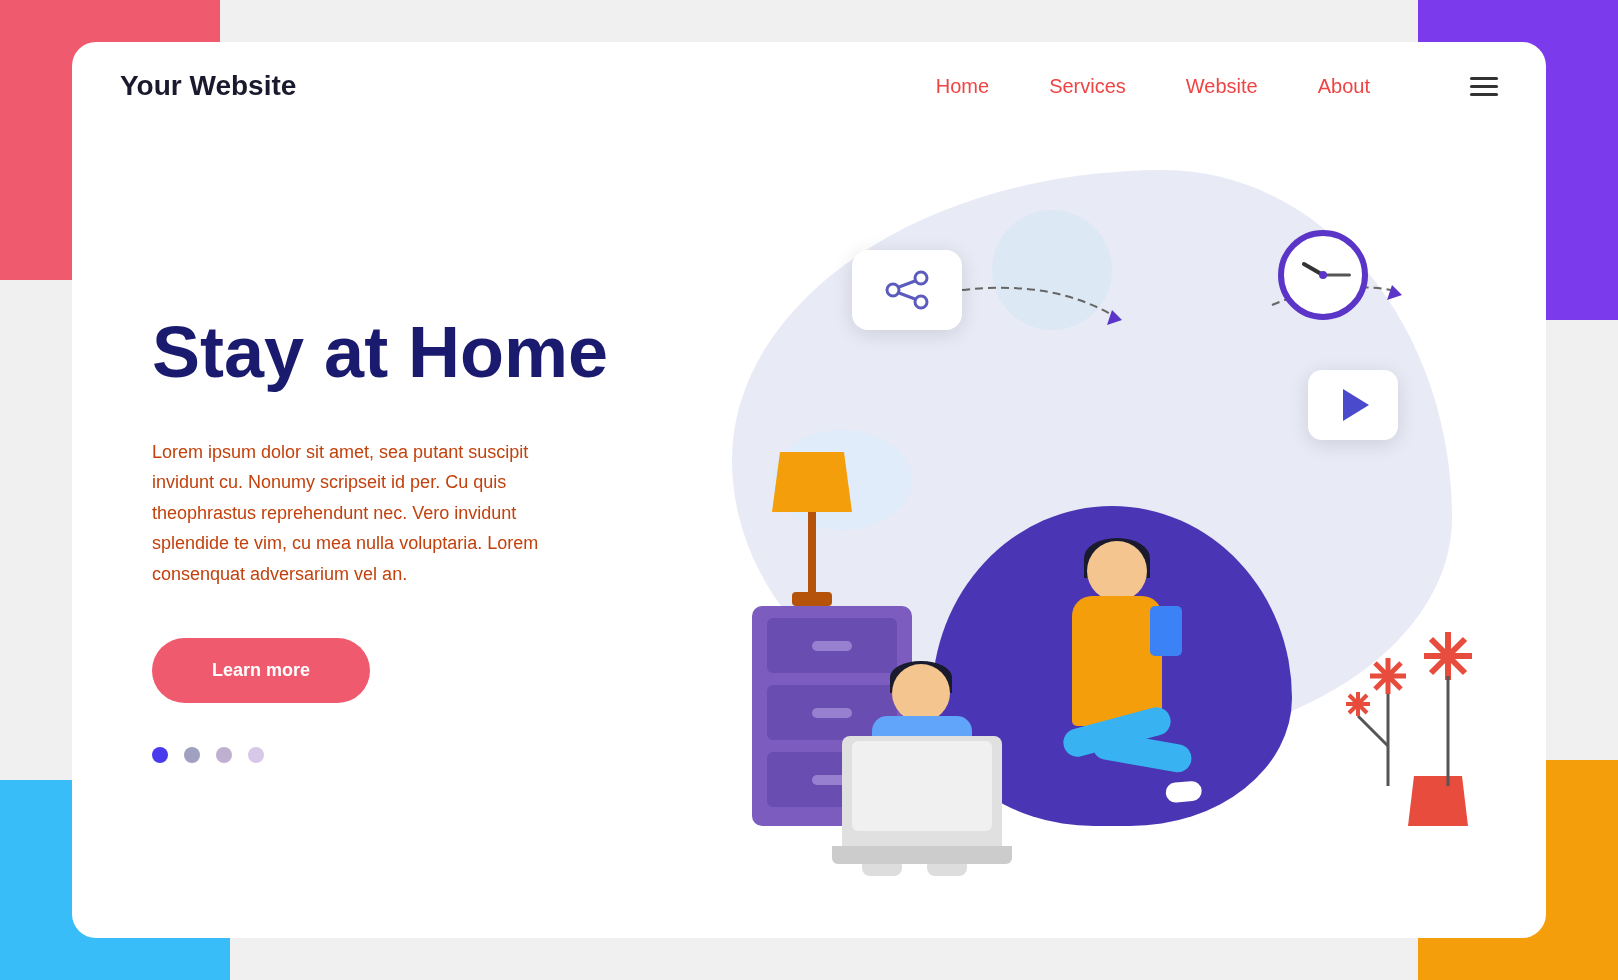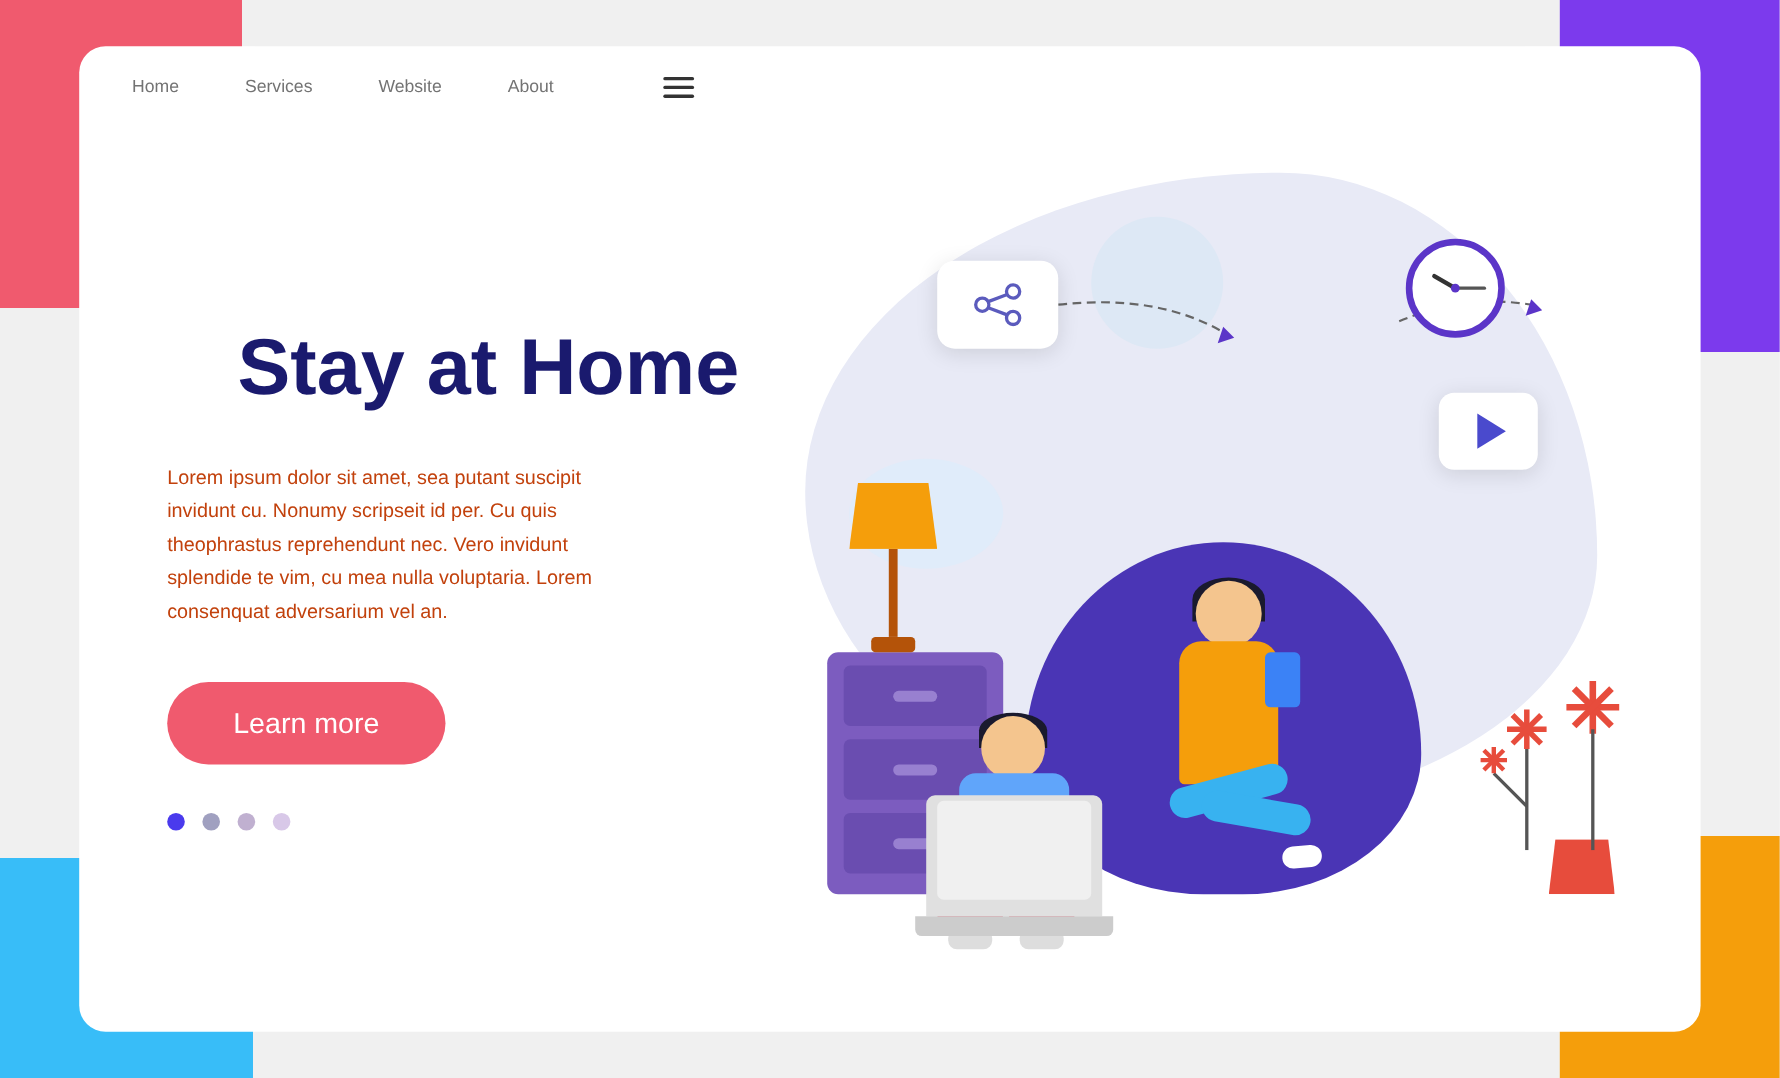--- a/index.html
+++ b/index.html
@@ -70,22 +70,22 @@
       font-weight: 800;
       color: #1a1a2e;
       flex: 1;
     }
     .nav {
       display: flex;
       align-items: center;
       gap: 60px;
     }
     .nav-item {
-      font-size: 16px;
-      color: #737373;
+      font-size: 20px;
+      color: #ef4444;
       cursor: pointer;
       text-decoration: none;
     }
     .hamburger {
       display: flex;
       flex-direction: column;
       gap: 5px;
       cursor: pointer;
       margin-left: 40px;
     }
@@ -112,35 +112,34 @@
       flex-direction: column;
       justify-content: center;
       padding-top: 40px;
     }
     .hero-title {
       font-size: 72px;
       font-weight: 900;
       color: #1a1a6e;
       line-height: 1.1;
       margin-bottom: 44px;
-      text-align: right;
     }
     .hero-desc {
       font-size: 18px;
       color: #c2410c;
       line-height: 1.7;
       max-width: 420px;
       margin-bottom: 48px;
     }
     .learn-btn {
       display: inline-block;
       background: #f05a6e;
       color: white;
-      font-size: 26px;
-      font-weight: 400;
+      font-size: 18px;
+      font-weight: 700;
       padding: 22px 60px;
       border-radius: 50px;
       cursor: pointer;
       border: none;
       width: fit-content;
       margin-bottom: 36px;
       text-align: center;
     }
     .dots {
       display: flex;
@@ -506,20 +505,21 @@
 <body>
 
 <div class="bg-corner-tl"></div>
 <div class="bg-corner-tr"></div>
 <div class="bg-corner-bl"></div>
 <div class="bg-corner-br"></div>
 
 <div class="main-card">
 
   <header class="header">
+    <div class="logo">Your Website</div>
     <nav class="nav">
       <a class="nav-item">Home</a>
       <a class="nav-item">Services</a>
       <a class="nav-item">Website</a>
       <a class="nav-item">About</a>
       <div class="hamburger">
         <span></span>
         <span></span>
         <span></span>
       </div>

